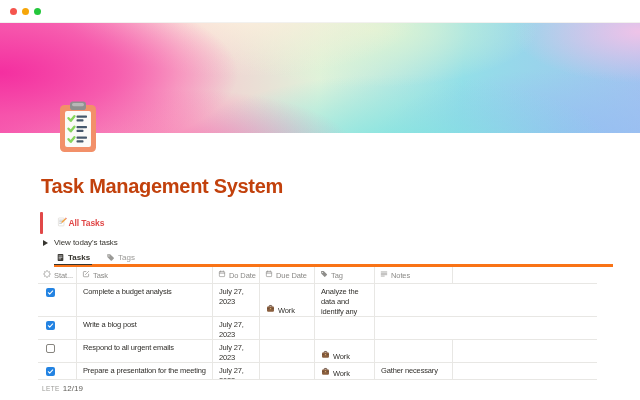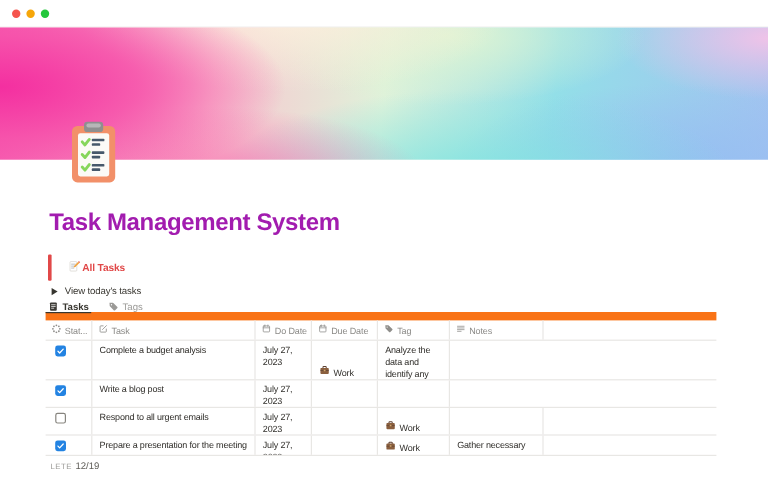--- a/index.html
+++ b/index.html
@@ -18,31 +18,31 @@
       radial-gradient(50% 100% at 28% 115%, rgba(247,120,180,.9) 0%, rgba(247,150,190,0) 55%),
       radial-gradient(45% 95% at 38% -10%, #fbeedd 0%, rgba(251,238,221,0) 62%),
       radial-gradient(42% 85% at 58% 6%, rgba(224,244,210,.95) 0%, rgba(224,244,210,0) 62%),
       radial-gradient(55% 115% at 62% 118%, #82e4e0 0%, rgba(130,228,224,0) 62%),
       radial-gradient(45% 100% at 88% 108%, #96bdf2 0%, rgba(150,189,242,0) 66%),
       radial-gradient(32% 75% at 100% 8%, #efc3e8 0%, rgba(239,195,232,0) 62%),
       linear-gradient(95deg, #f75fb2 0%, #f8c6cf 28%, #dff2da 50%, #93dfe8 72%, #a2c3f0 100%);
   }
   .page-icon{position:absolute;left:57px;top:100px;width:42px;height:54px;cursor:pointer;}
   
-  .page-title{position:absolute;left:41px;top:174px;font-size:20px;line-height:24px;font-weight:700;color:#a21caf;letter-spacing:-.3px;}
+  .page-title{position:absolute;left:41px;top:174px;font-size:20px;line-height:24px;font-weight:700;color:#c2410c;letter-spacing:-.3px;}
   
   .callout{position:absolute;left:40px;top:211px;height:23px;display:flex;align-items:center;}
   .callout .bar{width:2.5px;height:22px;border-radius:1px;margin-right:14px;}
   .callout .body{display:flex;align-items:center;gap:2px;font-weight:700;font-size:8.5px;letter-spacing:-.1px;}
   
   .toggle{position:absolute;left:43px;top:236px;height:13px;display:flex;align-items:center;gap:6px;cursor:pointer;justify-content:center;}
   .tri{width:0;height:0;border-left:5px solid #37352f;border-top:3.5px solid transparent;border-bottom:3.5px solid transparent;}
   .toggle-label{font-size:8px;color:#37352f;letter-spacing:-.1px;}
   
-  .tabs{position:absolute;left:38px;top:251px;width:559px;height:16px;border-bottom:7px solid #f97316;display:flex;align-items:center;}
+  .tabs{position:absolute;left:54px;top:251px;width:559px;height:16px;border-bottom:3px solid #f97316;display:flex;align-items:center;}
   .tab{display:flex;align-items:center;gap:3px;font-size:8px;padding:0 2px;height:100%;position:relative;cursor:pointer;}
   .tab.active{color:#37352f;font-weight:700;}
   .tab.active .active-line{position:absolute;left:0;right:0;bottom:-1px;height:1.5px;background:#37352f;}
   .tab.inactive{color:#9b9a97;margin-left:12px;}
   .tab .ic{display:flex;}
   
   .thead,.trow{display:grid;grid-template-columns:39px 136px 47px 55px 60px 78px 144px;width:559px;}
   .thead{position:absolute;left:38px;top:267px;height:17px;border-bottom:1px solid #e8e7e4;}
   .hcell{display:flex;align-items:center;gap:3px;padding-left:5px;font-size:7.5px;color:#8b8a87;border-right:1px solid #e8e7e4;overflow:hidden;white-space:nowrap;letter-spacing:-.1px;}
   .hcell:last-child{border-right:none;}

